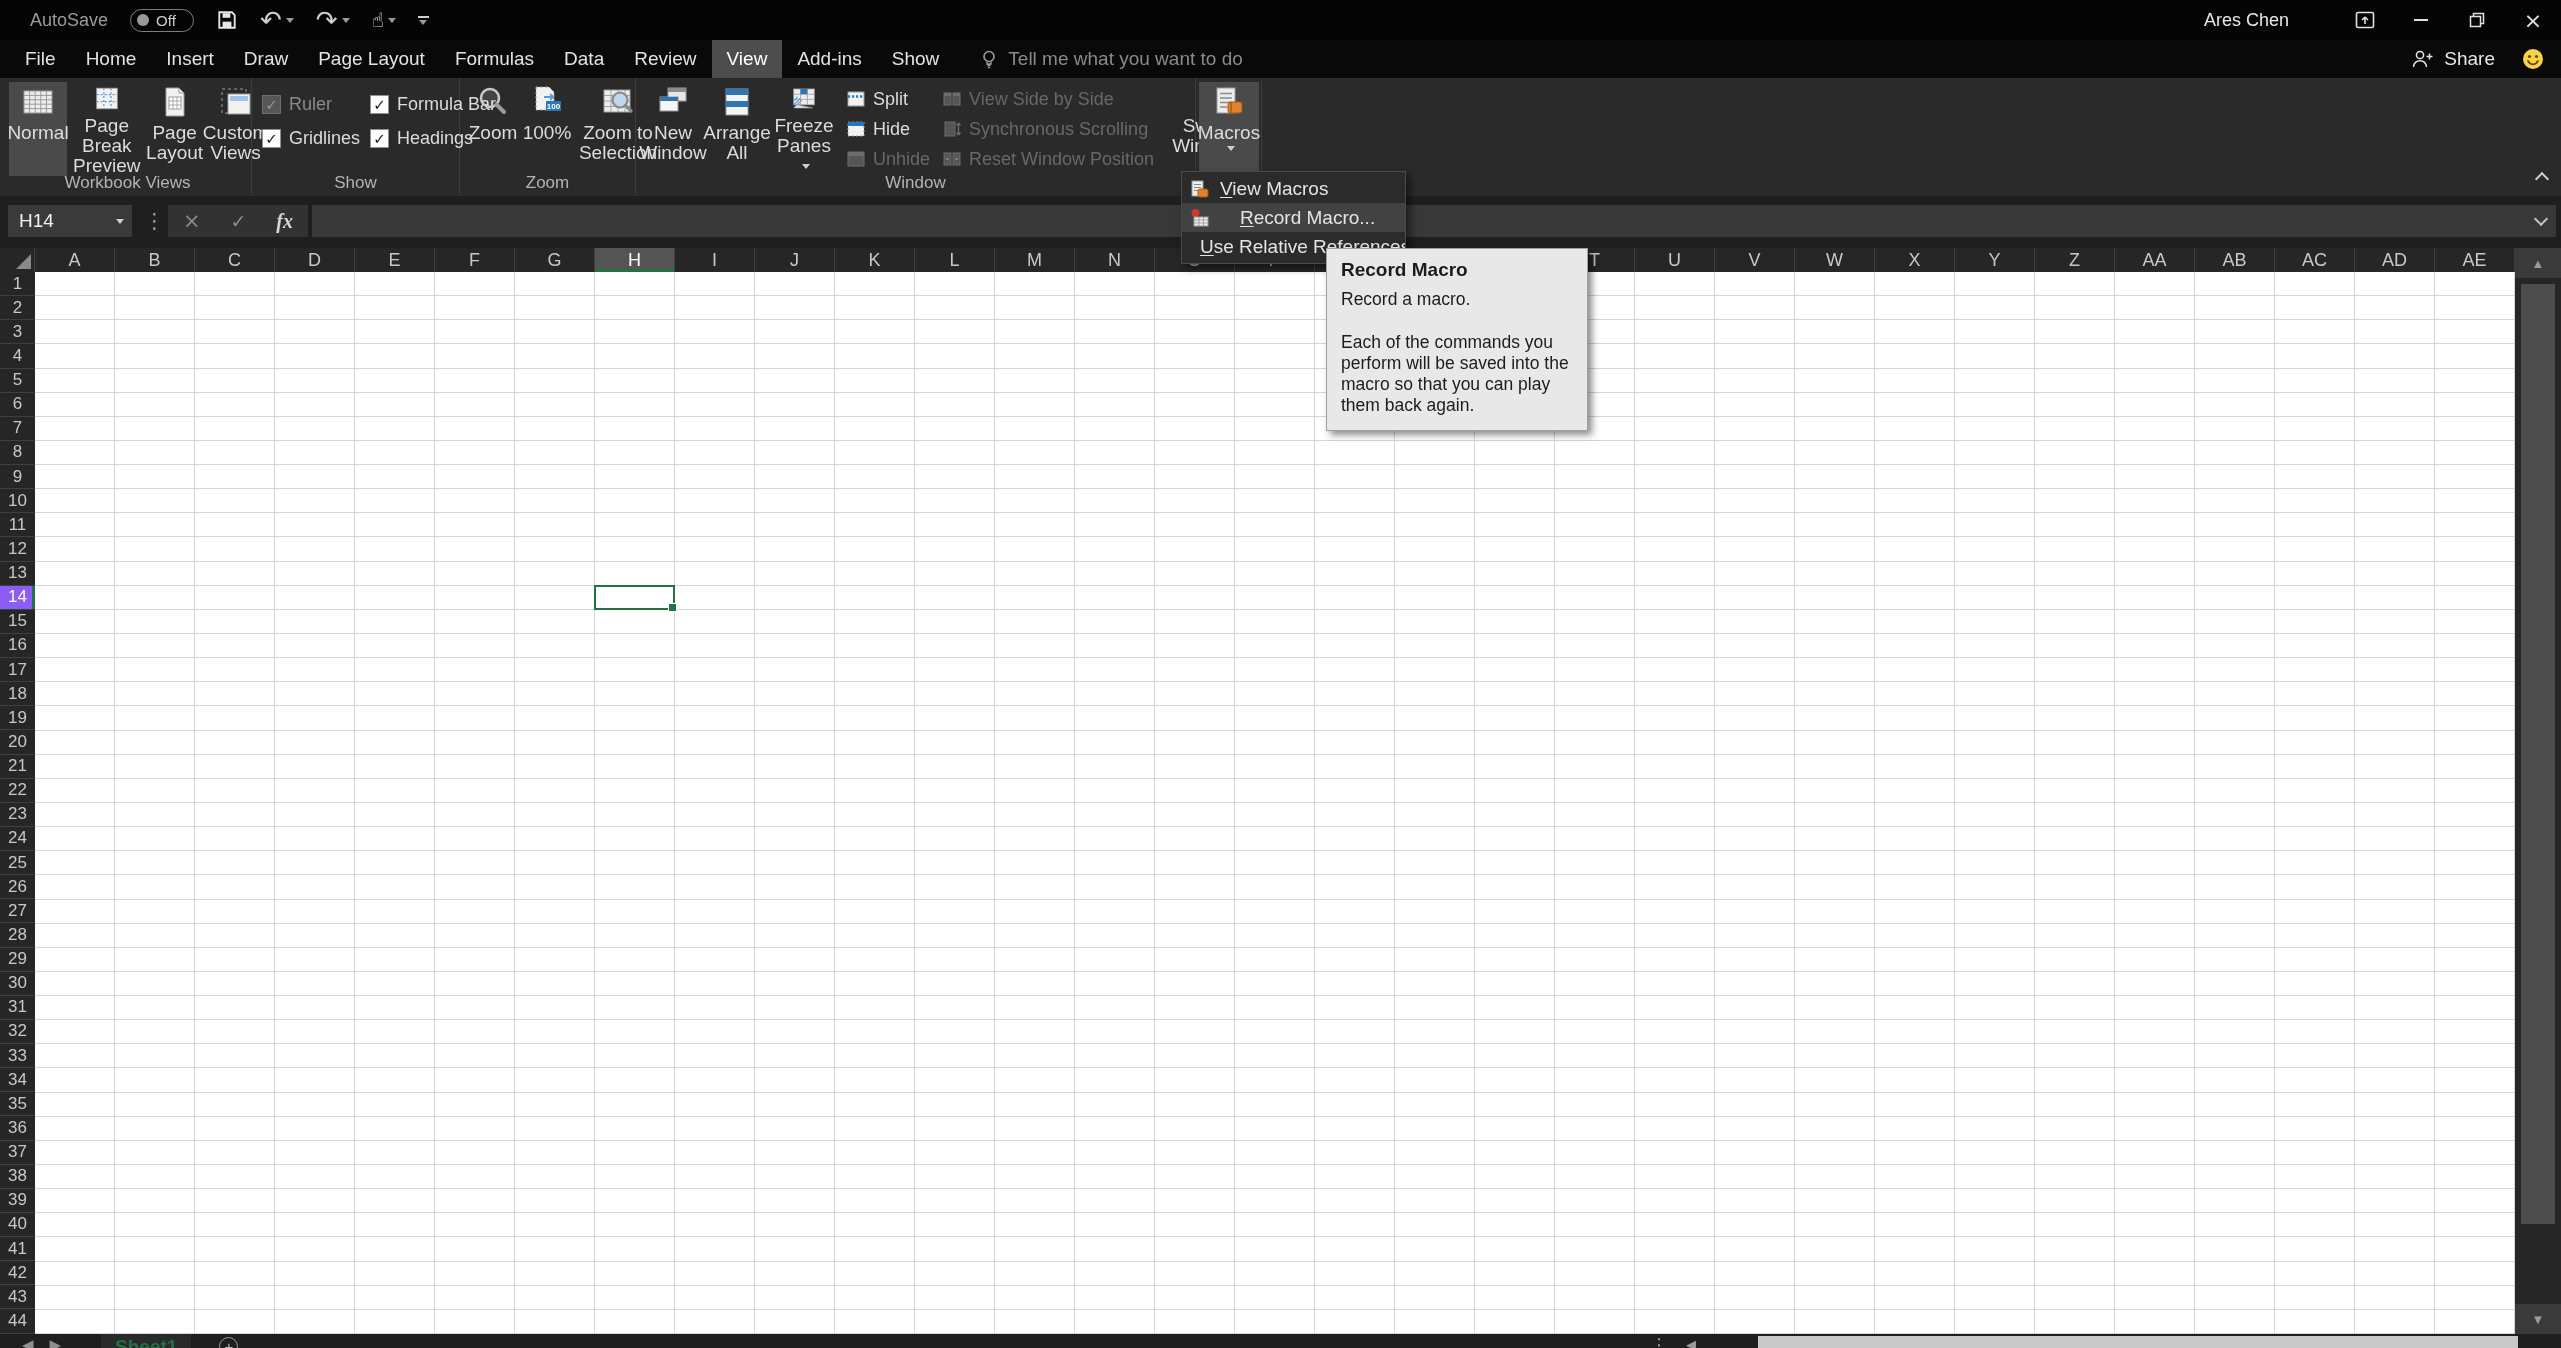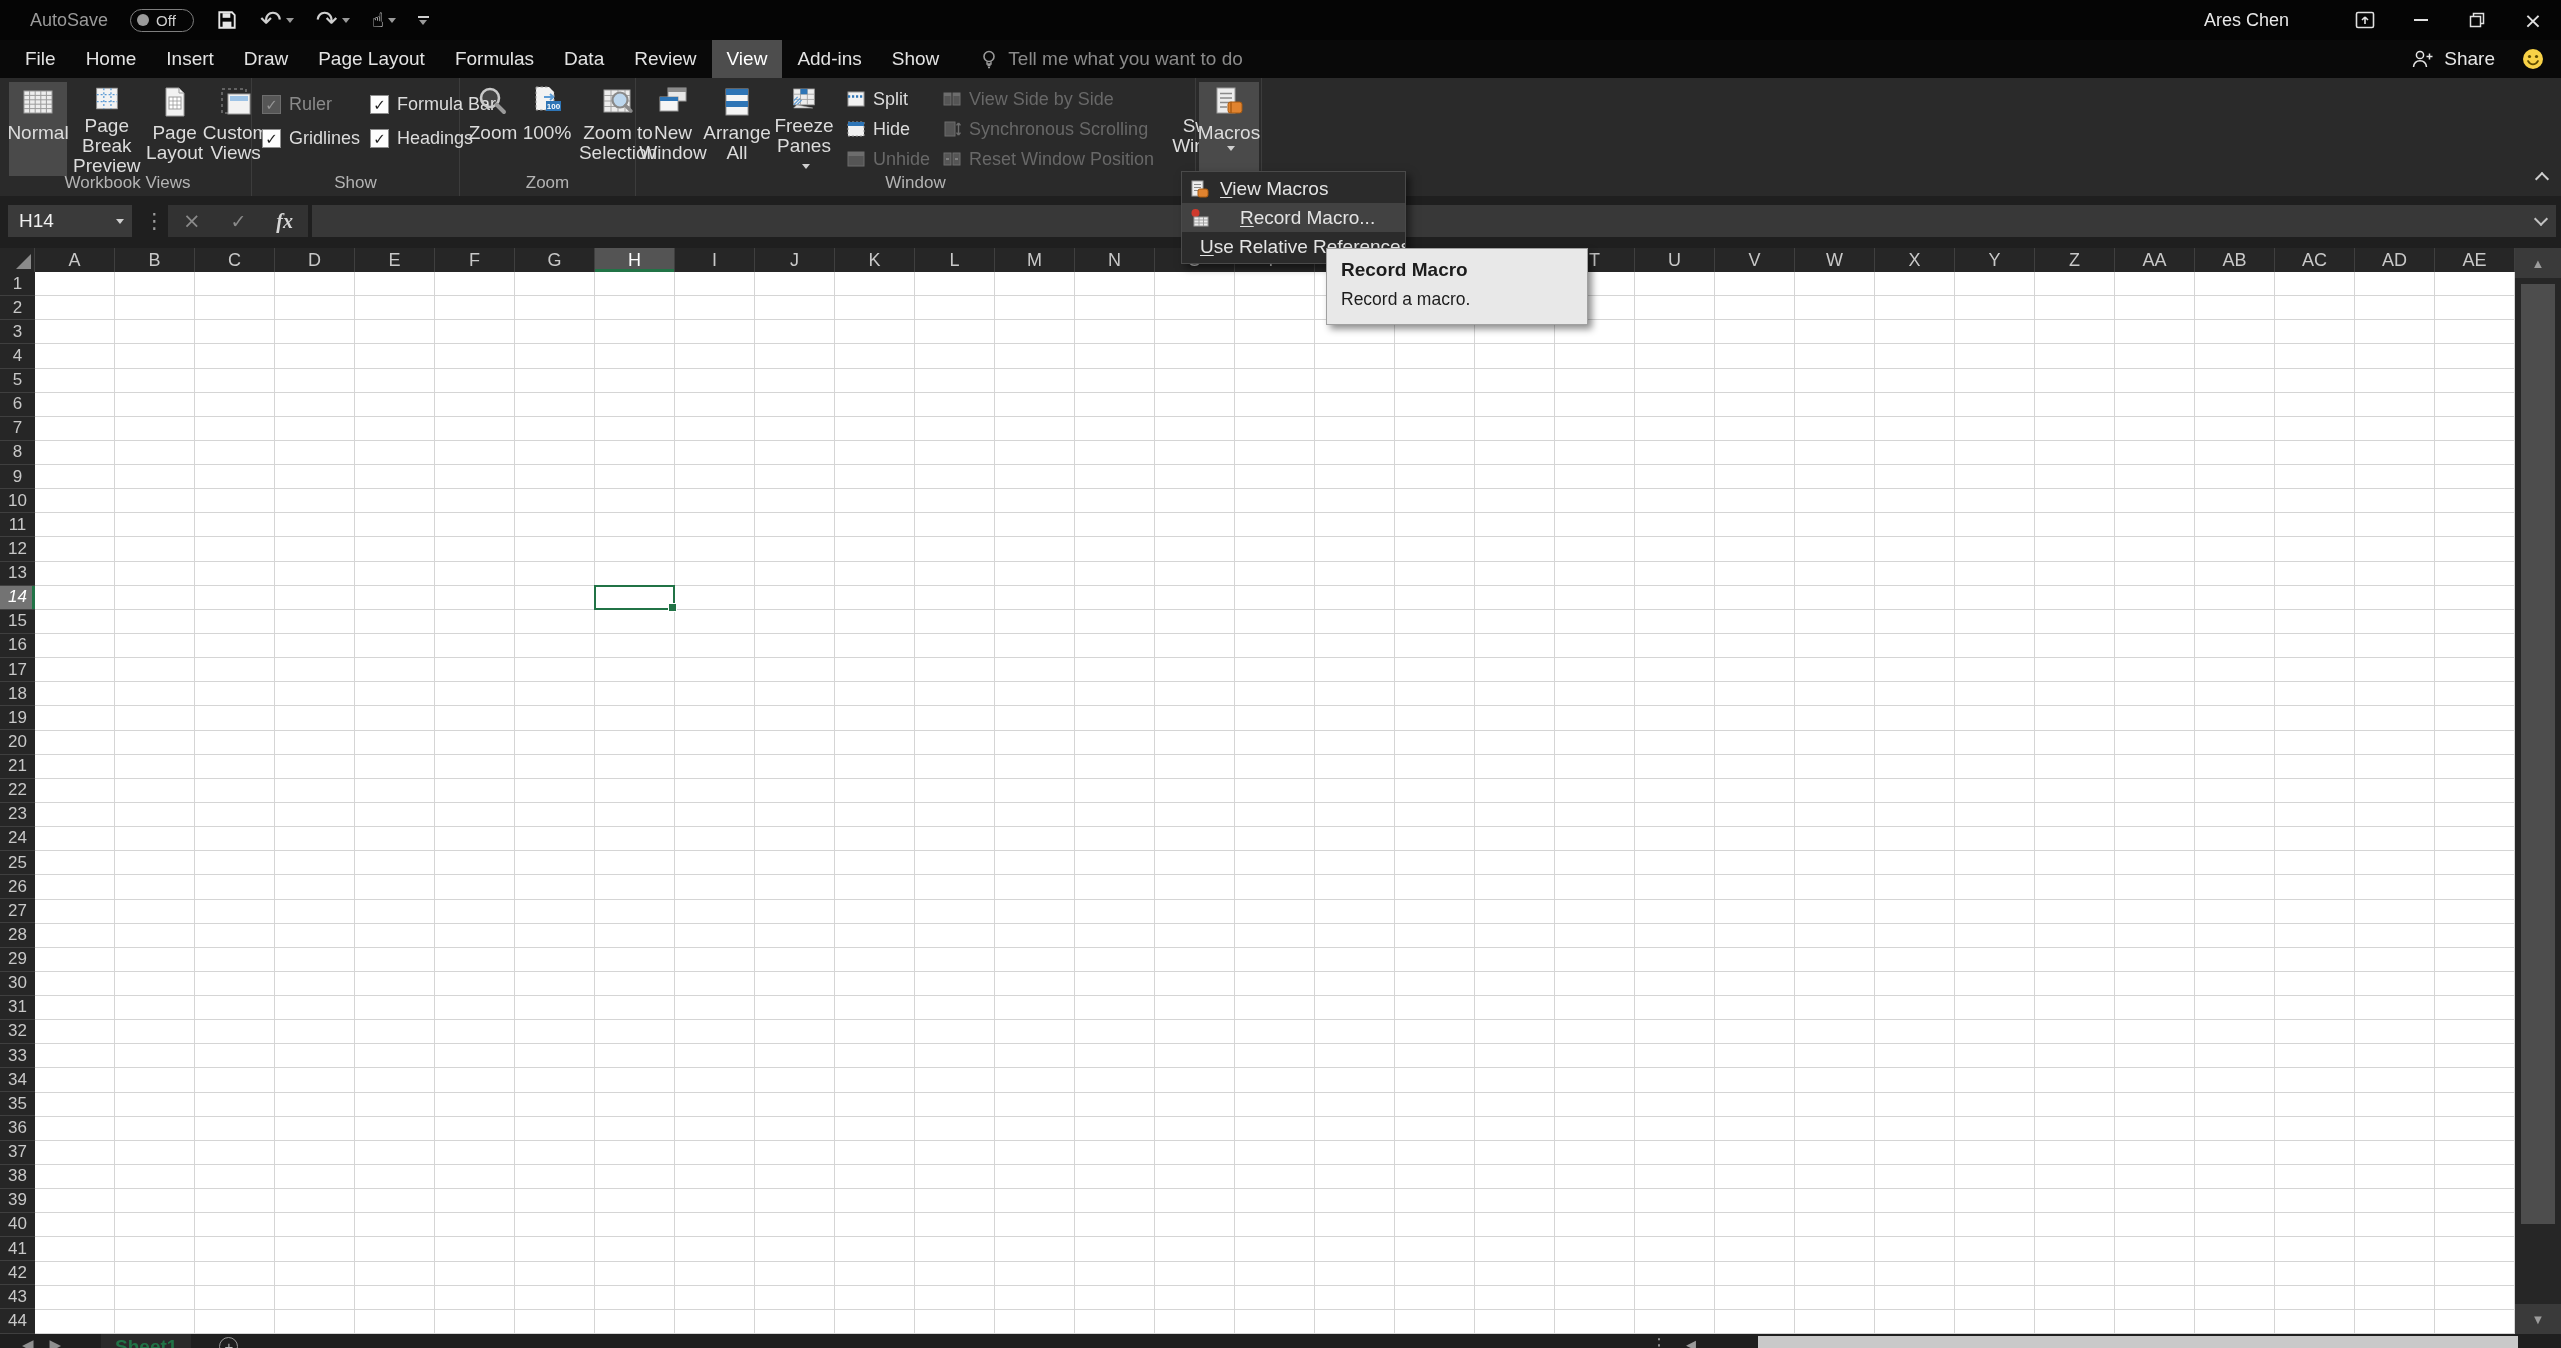--- a/index.html
+++ b/index.html
@@ -66,21 +66,21 @@
   .finput { position:absolute; left:312px; top:9px; width:2244px; height:32px; background:#383838; display:flex; align-items:center; justify-content:flex-end; padding-right:10px; color:#c2c2c2; }
 
   
   .colheaders { position:absolute; left:0; top:248px; width:2515px; height:24px; background:#262626; display:flex; }
   .corner { width:35px; height:24px; position:relative; border-right:1px solid #3f3f3f; }
   .corner .tri { position:absolute; right:3px; bottom:3px; width:0; height:0; border-bottom:15px solid #8a8a8a; border-left:15px solid transparent; }
   .col-h { width:80px; height:24px; display:flex; align-items:center; justify-content:center; font-size:18px; color:#c8c8c8; border-right:1px solid #3f3f3f; }
   .col-h.sel { background:#545454; color:#fff; box-shadow:inset 0 -3px 0 var(--green,#217346); }
   .rowheaders { position:absolute; left:0; top:272px; width:35px; height:1062px; background:#262626; display:flex; flex-direction:column; }
   .row-h { height:24.136px; display:flex; align-items:center; justify-content:center; font-size:17px; color:#c8c8c8; border-bottom:1px solid #3f3f3f; }
-  .row-h.sel { background:#737373; color:#fff; box-shadow:inset -3px 0 0 var(--green,#217346);font-style:italic; }
+  .row-h.sel { background:#8b5cf6; color:#fff; box-shadow:inset -3px 0 0 var(--green,#217346); }
   .gridarea { position:absolute; left:35px; top:272px; width:2480px; height:1062px; background:#fff;
     background-image:
       repeating-linear-gradient(to right, transparent 0px, transparent 79px, #d5d5d5 79px, #d5d5d5 80px),
       repeating-linear-gradient(to bottom, transparent 0px, transparent 23.136px, #d5d5d5 23.136px, #d5d5d5 24.136px); }
   .selcell { position:absolute; width:81px; height:25px; border:2px solid var(--green,#217346); background:transparent; }
   .selcell::after { content:""; position:absolute; right:-4px; bottom:-4px; width:7px; height:7px; background:var(--green,#217346); border:1px solid #fff; }
 
   
   .vscroll { position:absolute; left:2515px; top:248px; width:46px; height:1086px; background:#262626; }
   .vs-btn { width:100%; height:30px; background:#3a3a3a; color:#9c9c9c; font-size:13px; display:flex; align-items:center; justify-content:center; }
@@ -543,20 +543,21 @@
         <rect x="2" y="12" width="6" height="5" fill="#cf3a2d"></rect>
         <path d="M14 6v5h-6M8 11l2.5-2.2M8 11l2.5 2.2" stroke="#2e75b6" stroke-width="1.6" fill="none"></path>
       </svg>
     <span class="mi-label"><u>U</u>se Relative References</span>
   </div>
 </div>
 
 <div class="supertip">
   <div class="t">Record Macro</div>
   <div class="s">Record a macro.</div>
+  <div class="b">Each of the commands you perform will be saved into the macro so that you can play them back again.</div>
 </div>
 
 <div class="sheetbar">
   <div class="nav-arrows">
     <span>◀</span>
     <span>▶</span>
   </div>
   <div class="sheettab">Sheet1</div>
   <div class="addsheet">+</div>
   <div class="sb-right">

